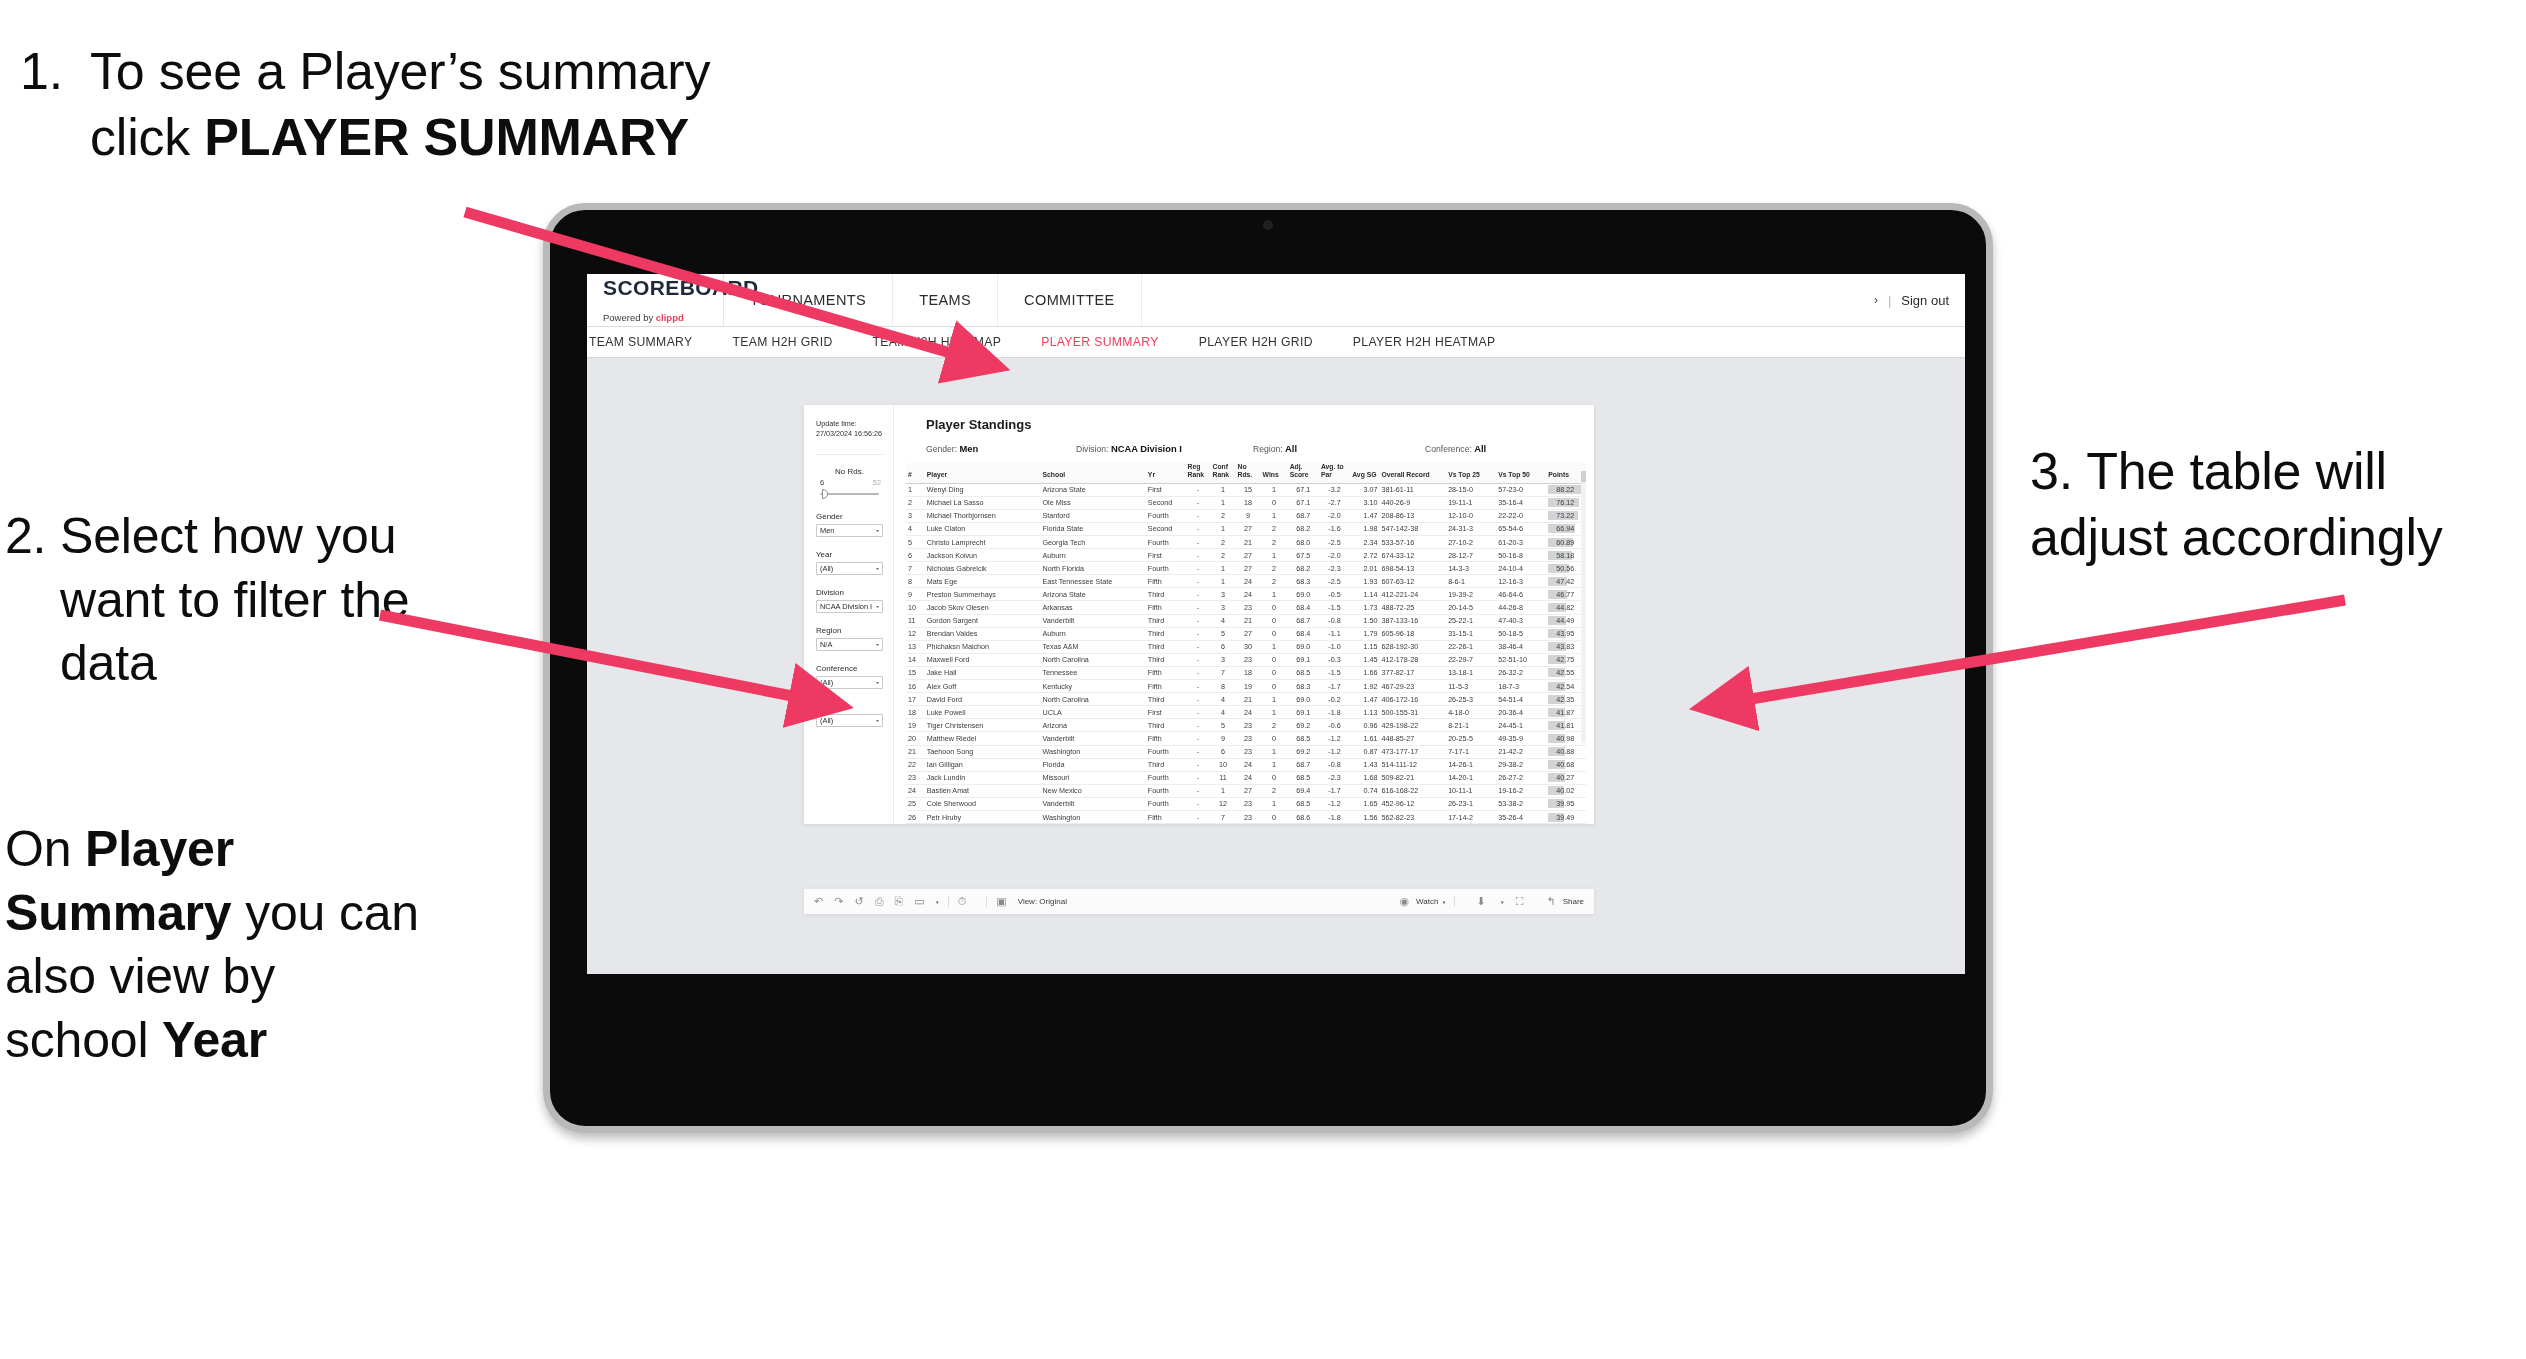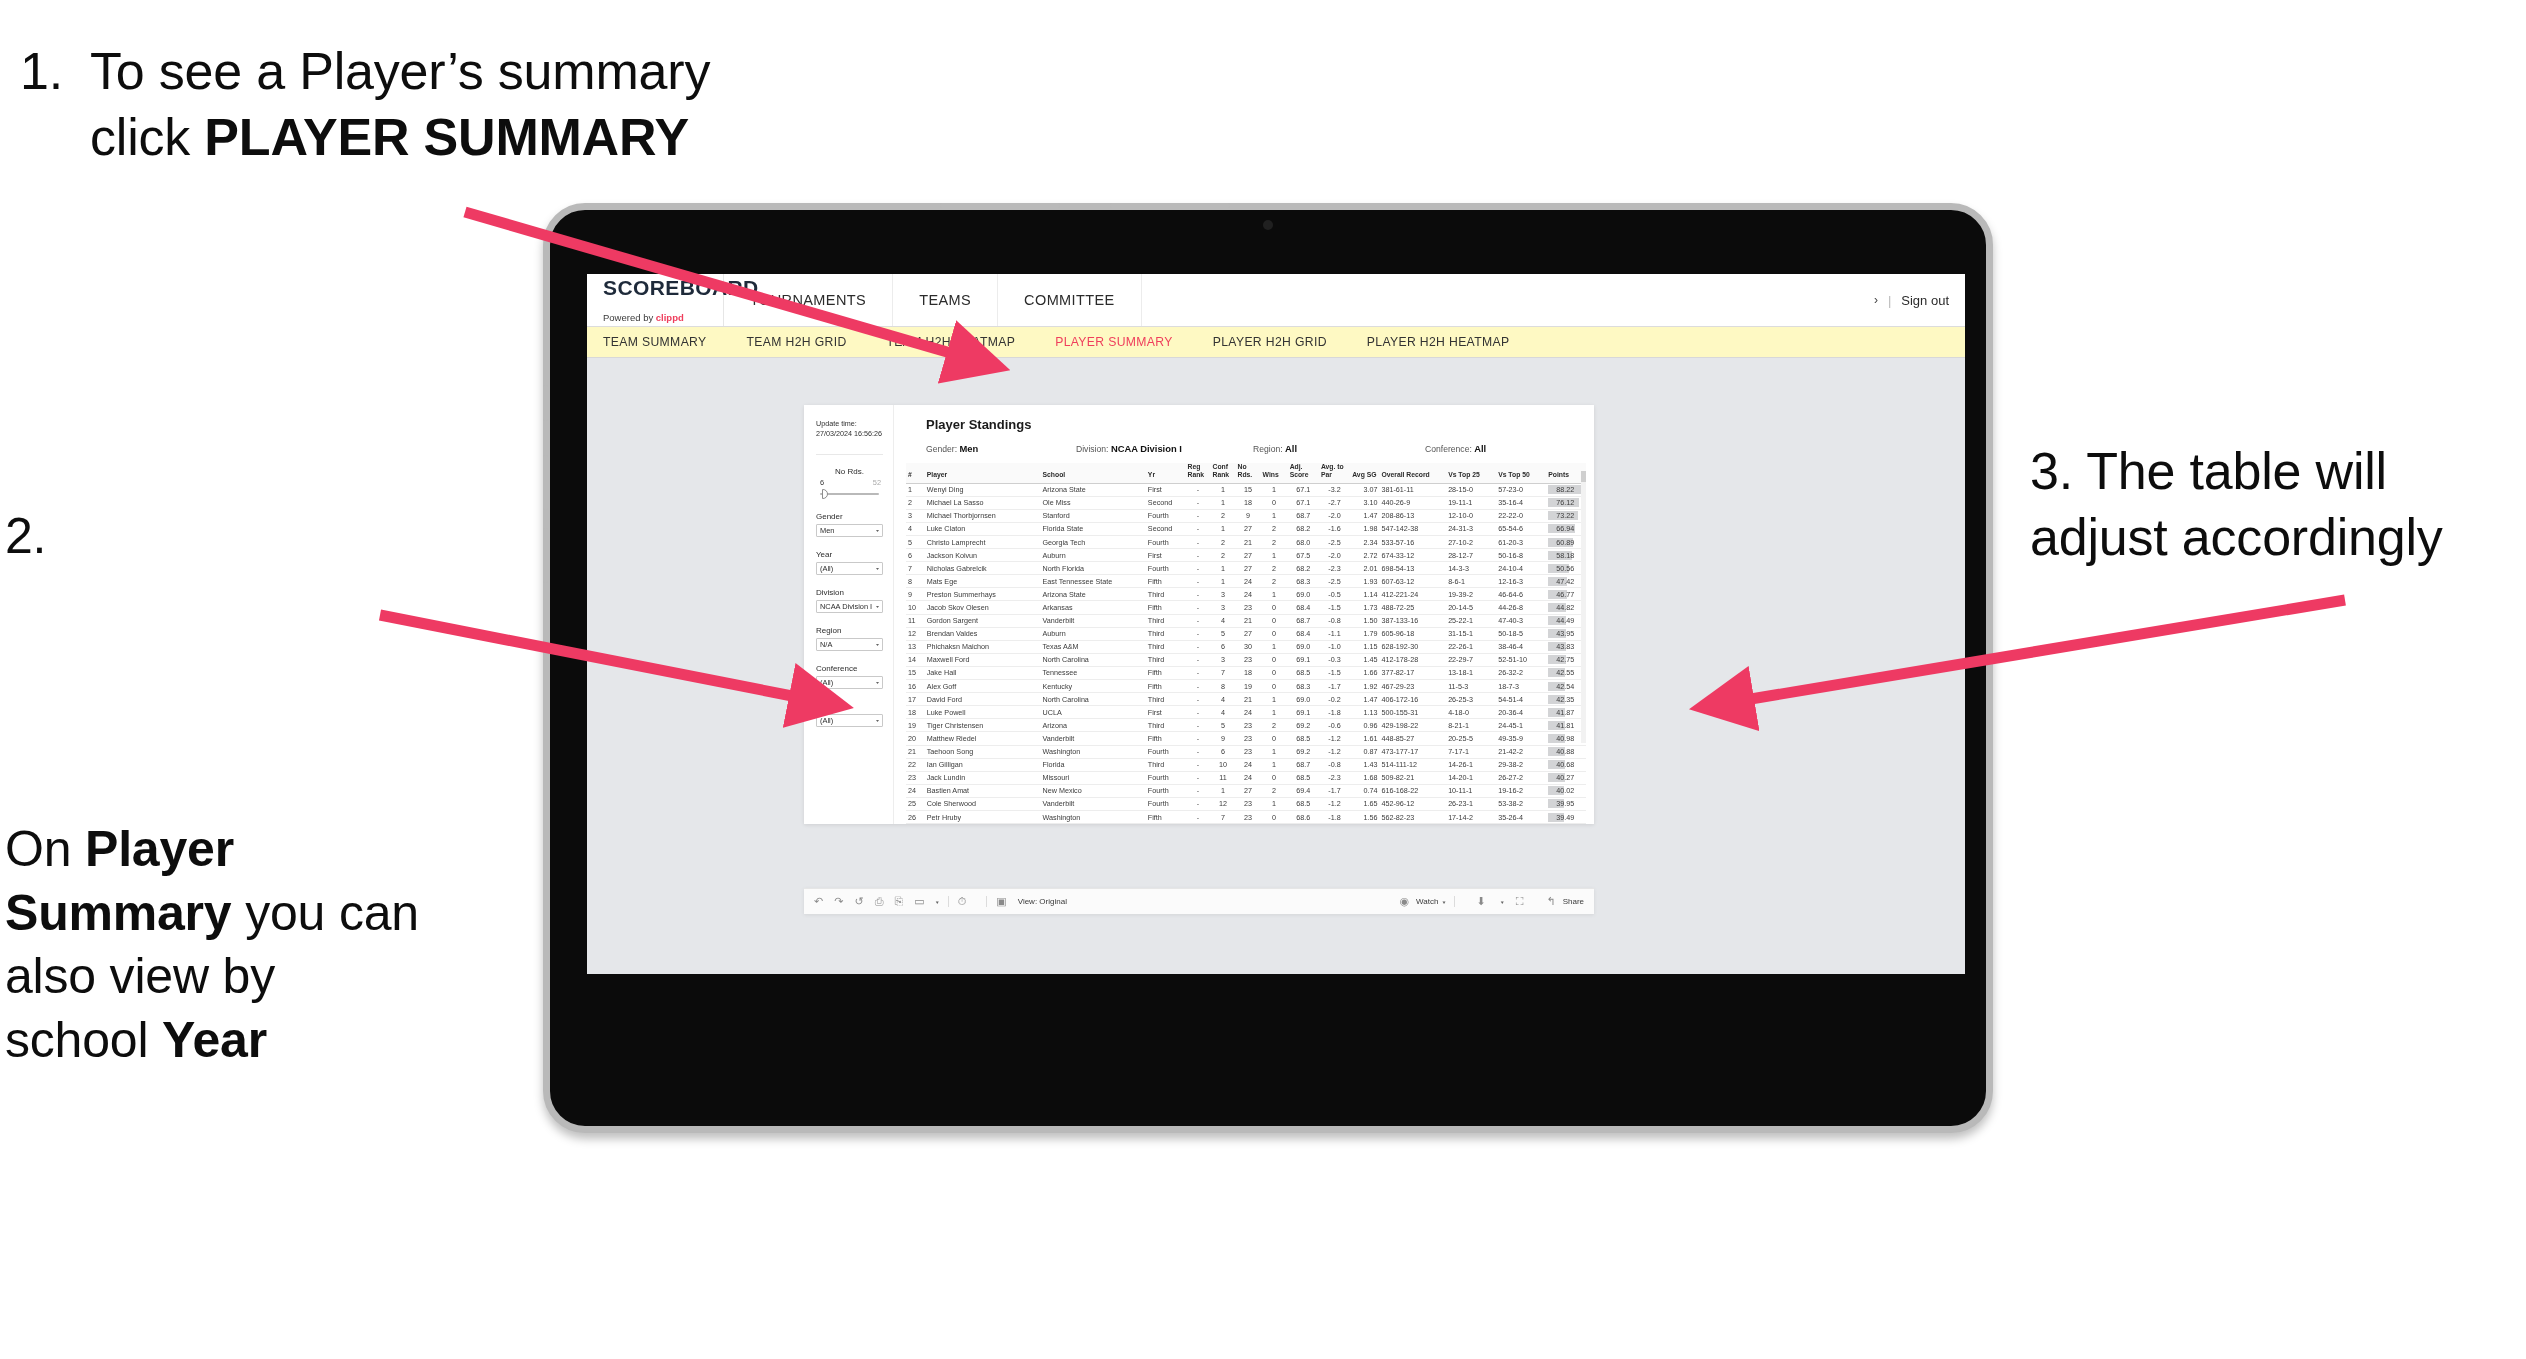--- a/index.html
+++ b/index.html
@@ -60,22 +60,22 @@
   .topnav{display:flex;align-items:center;}
   .topnav .tab{padding:0 26px;height:100%;display:flex;align-items:center;
                font-size:14.5px;color:#2b2b2b;letter-spacing:.4px;
                border-right:1px solid #ececec;box-sizing:border-box;}
   .hdr-right{margin-left:auto;display:flex;align-items:center;gap:10px;
              padding-right:16px;font-size:13px;color:#2b2b2b;}
   .hdr-right .sep{color:#b8b8b8;}
   .hdr-right .chev{color:#444;font-size:12px;}
 
   
-  #subnav{height:30px;background:#fef9c3;border-bottom:1px solid #d8d8d8;
-          display:flex;align-items:center;padding-left:16px;}
+  #subnav{height:30px;background:#ffffff;border-bottom:1px solid #d8d8d8;
+          display:flex;align-items:center;padding-left:2px;}
   #subnav .stab{font-size:12.2px;color:#333;letter-spacing:.35px;margin-right:40px;
                 white-space:nowrap;}
   #subnav .stab.active{color:#ef3e5c;}
 
   
   #dashbody{position:relative;height:618px;background:#e5e7ea;}
   #viz{position:absolute;left:217px;top:47px;width:790px;background:#ffffff;
        box-shadow:0 1px 4px rgba(0,0,0,.10);display:flex;}
 
   
@@ -158,20 +158,21 @@
 </head>
 <body>
 
 <div class="anno" id="anno1">
   <span class="num">1.</span>
   <span class="txt"><span>To see a Player’s summary click </span><b>PLAYER SUMMARY</b></span>
 </div>
 
 <div class="anno" id="anno2">
   <span class="num">2.</span>
+  <span class="txt">Select how you want to filter the data</span>
 </div>
 <div class="anno" id="anno2b">
   <span>On </span><b>Player Summary</b><span> you can also view by school </span><b>Year</b>
 </div>
 
 <div class="anno" id="anno3">
   <span>3.</span>
   <span>The table will adjust accordingly</span>
 </div>
 

